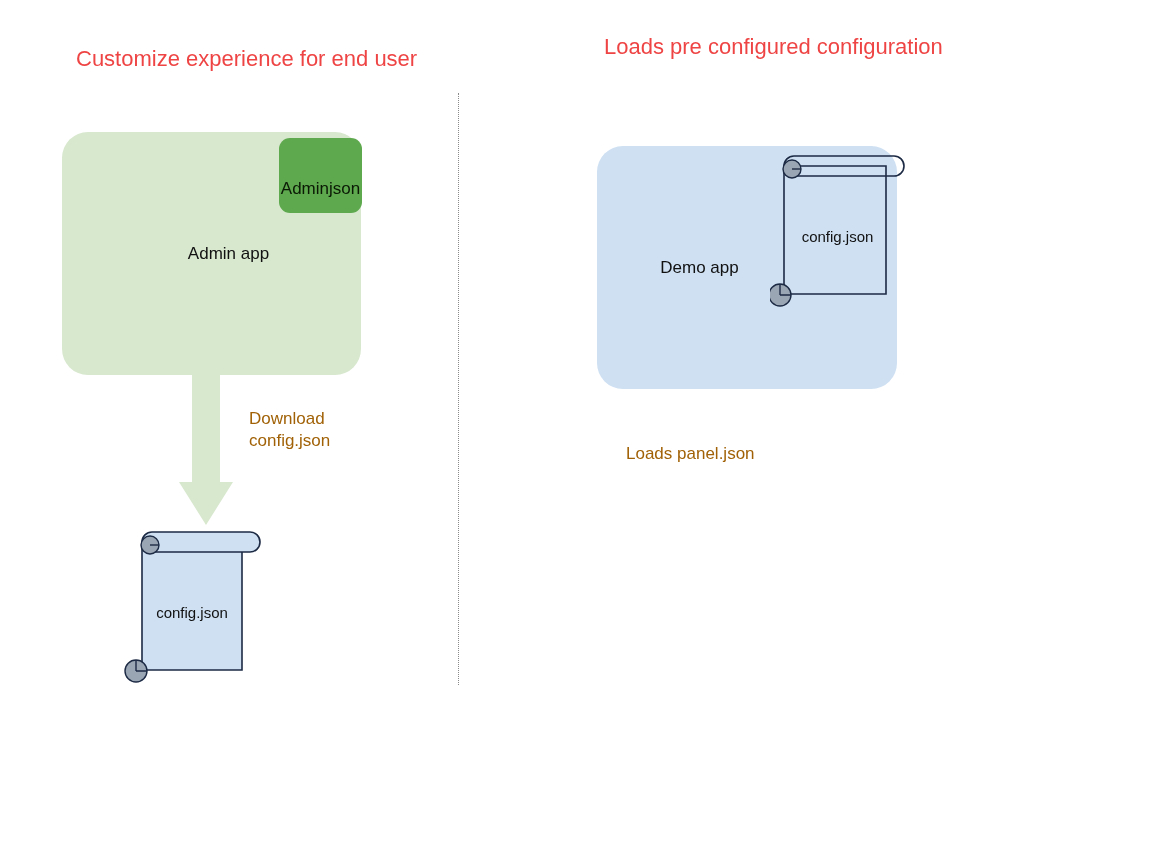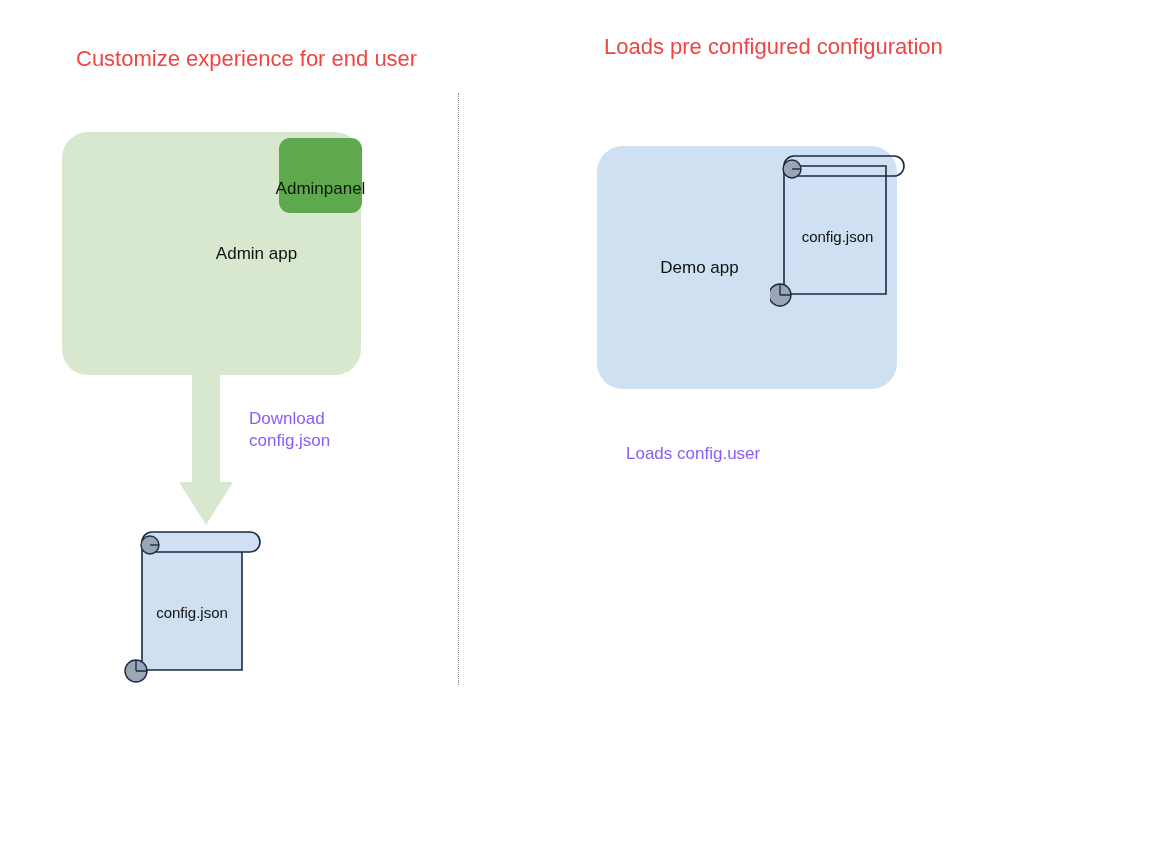--- a/index.html
+++ b/index.html
@@ -57,21 +57,21 @@
     background: #cee0f2;
   }
   .app-label {
     position: absolute;
     font-size: 17px;
     line-height: 22px;
     color: #111111;
     white-space: nowrap;
     text-align: center;
   }
-  #admin-app-label { left: 62px; width: 333px; top: 243px; padding-left: 28px; }
+  #admin-app-label { left: 62px; width: 333px; top: 243px; }
   #demo-app-label  { left: 597px; width: 205px; top: 257px; }
 
   #admin-panel-badge {
     position: absolute;
     left: 279px;
     top: 138px;
     width: 83px;
     height: 75px;
     background: #5ea84e;
     border-radius: 11px;
@@ -90,21 +90,21 @@
     left: 170px;
     top: 372px;
     width: 72px;
     height: 160px;
   }
 
   .edge-label {
     position: absolute;
     font-size: 17px;
     line-height: 22px;
-    color: #8b5cf6;
+    color: #a16207;
     white-space: nowrap;
   }
   #download-label { left: 249px; top: 408px; }
   #loads-label    { left: 626px; top: 443px; }
 
   .scroll-svg { position: absolute; }
   #scroll-left  { left: 118px; top: 524px;  width: 150px; height: 170px; }
   #scroll-right { left: 770px; top: 150px;  width: 142px; height: 160px; }
 
   .doc-label {
@@ -128,21 +128,21 @@
   <div class="panel-title" id="title-right">Loads pre configured configuration</div>
 
   <div class="divider"></div>
 
   <div class="app-box" id="admin-app-box"></div>
 
   <div class="app-label" id="admin-app-label">Admin app</div>
 
   <div id="admin-panel-badge">
     <span>Admin</span>
-    <span>panel</span>
+    <span>json</span>
   </div>
 
   <svg class="arrow-svg" viewBox="0 0 72 160">
     <polygon points="22,0 50,0 50,110 63,110 36,153 9,110 22,110" fill="#d8e8ce"></polygon>
   </svg>
 
   <div class="edge-label" id="download-label">
     <div>Download</div>
     <div>config.json</div>
   </div>
@@ -174,15 +174,15 @@
     <path d="M 10,145 L 21,145 M 10,145 L 10,134" stroke="#1d2a44" stroke-width="1.4" fill="none"></path>
 
     <rect x="14" y="6" width="120" height="20" rx="10" ry="10" fill="none" stroke="#1d2a44" stroke-width="1.6"></rect>
 
     <circle cx="22" cy="19" r="9" fill="#9aa6b4" stroke="#1d2a44" stroke-width="1.4"></circle>
     <path d="M 22,19 L 31,19" stroke="#1d2a44" stroke-width="1.4" fill="none"></path>
   </svg>
 
   <div class="doc-label" id="doc-label-right">config.json</div>
 
-  <div class="edge-label" id="loads-label">Loads config.user</div>
+  <div class="edge-label" id="loads-label">Loads panel.json</div>
 
 </div>
 
 </body></html>

